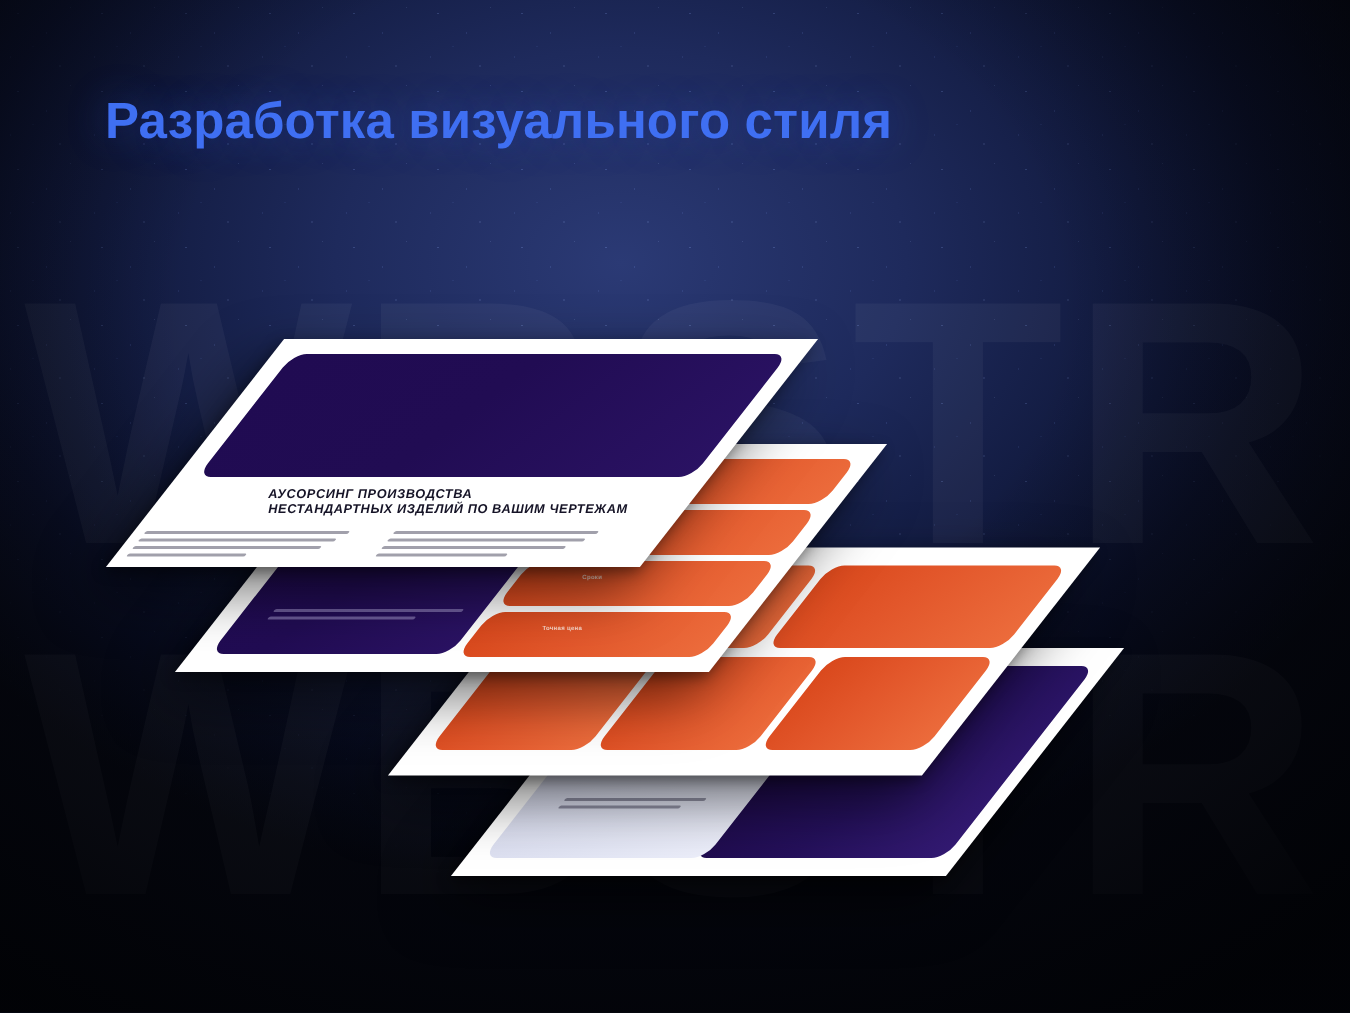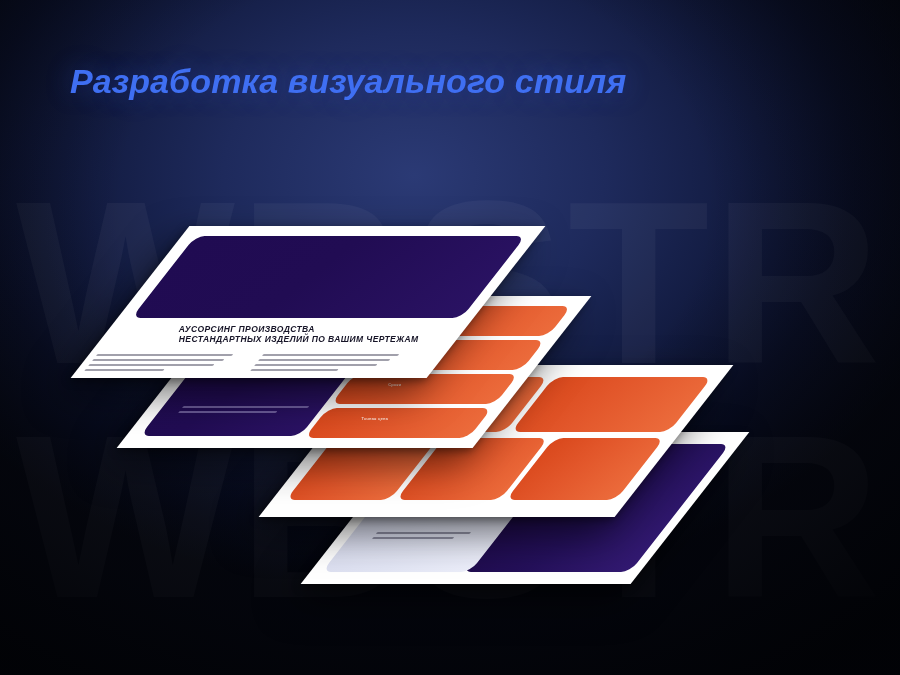--- a/index.html
+++ b/index.html
@@ -43,21 +43,20 @@
   }
   .wm-top{top:186px;}
   .wm-bottom{top:420px;}
 
   .title{
     position:absolute;left:70px;top:62px;
     font-size:34px;font-weight:700;letter-spacing:.1px;
     color:#3f6ff2;
     text-shadow:0 0 26px rgba(52,95,235,.38);
     white-space:nowrap;
-    font-style:italic;
   }
 
   
   .stack{position:absolute;left:0;top:0;width:900px;height:675px;}
   .slide{
     position:absolute;
     background:#ffffff;
     transform:skewX(-38deg);
     box-shadow:0 16px 34px rgba(0,0,0,.55), 0 3px 8px rgba(0,0,0,.4);
   }

